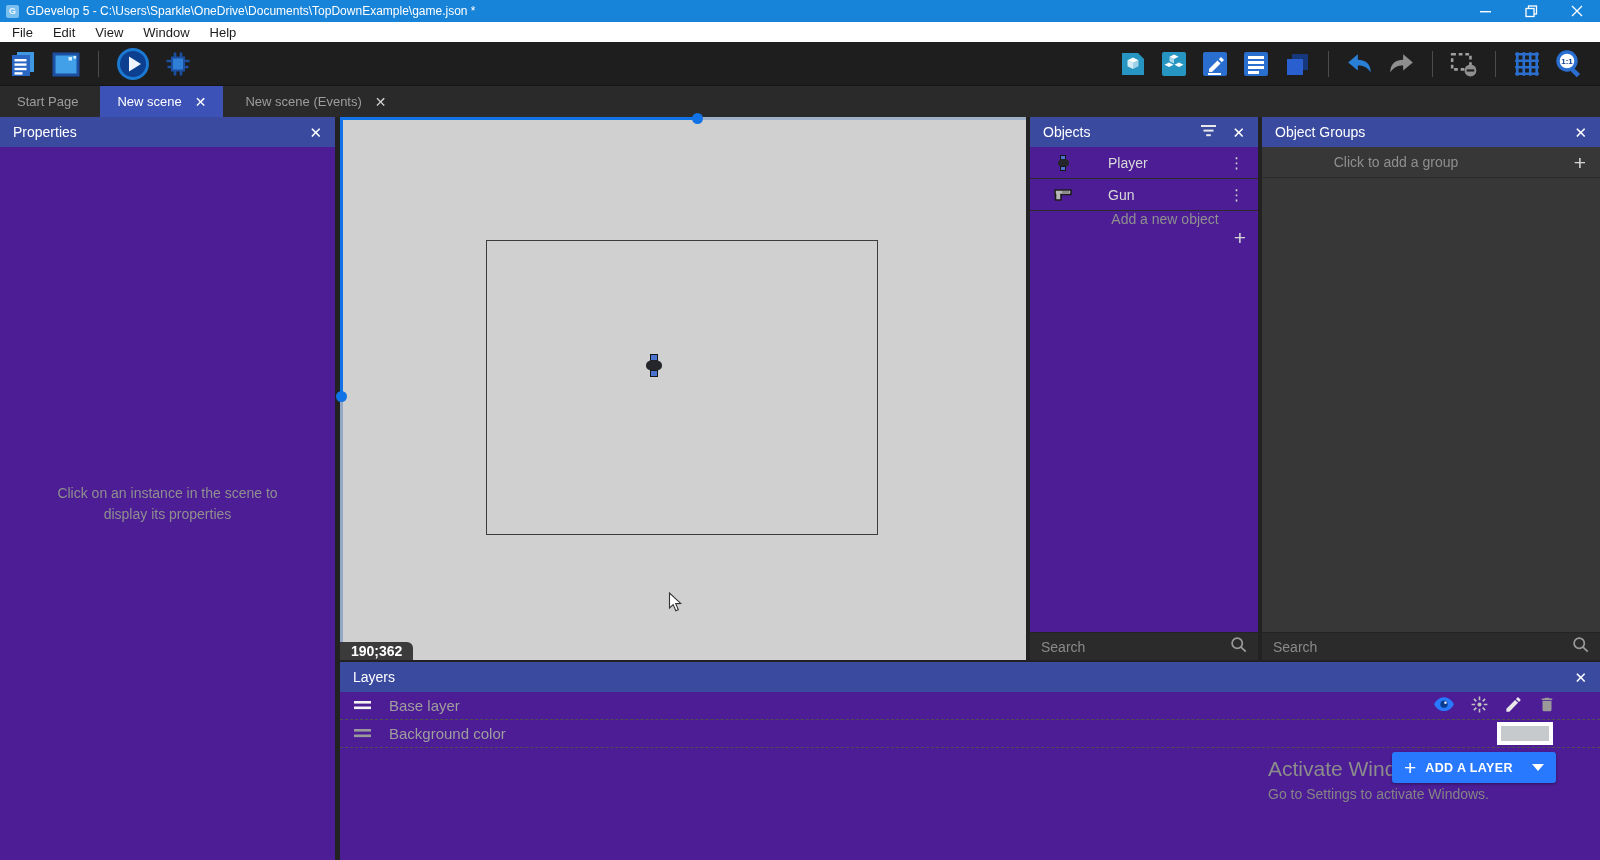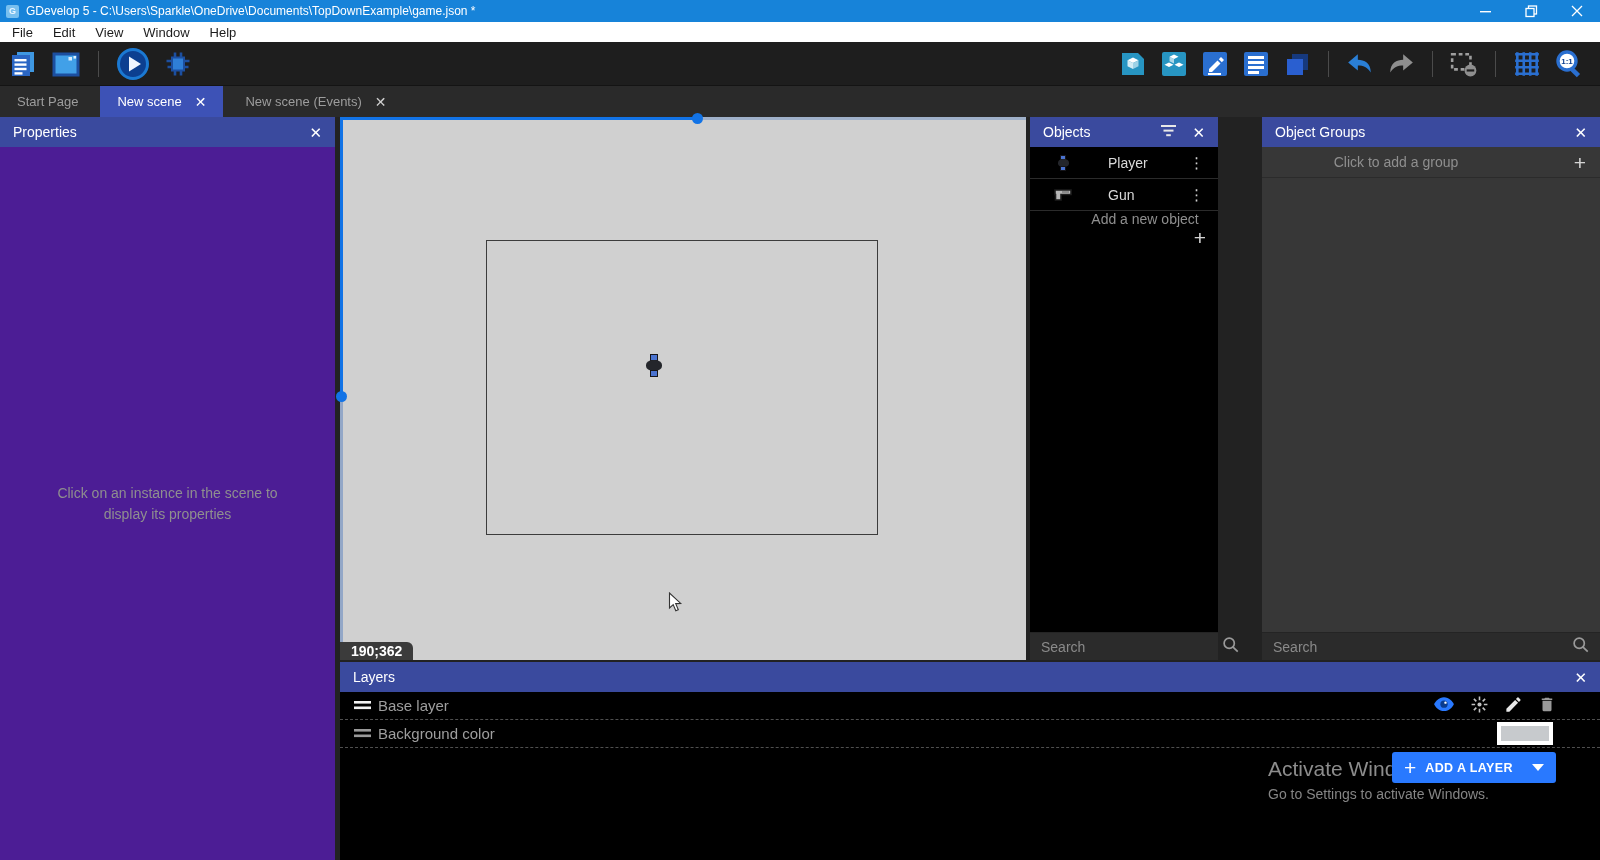--- a/index.html
+++ b/index.html
@@ -59,43 +59,43 @@
   .coord-badge { position:absolute; left:0; bottom:0; height:18px; background:#3b3b3b;
     color:#fff; font-size:14px; font-weight:600; display:flex; align-items:center;
     padding:0 11px; border-radius:0 6px 0 0; }
   
   .sprite { position:absolute; left:306px; top:237px; width:16px; height:23px; }
   .sprite .head { position:absolute; left:4px; top:0; width:8px; height:7px; background:#4a73d0; border:1px solid #15151a; }
   .sprite .body { position:absolute; left:0; top:6px; width:16px; height:11px; background:#24262b; border-radius:45%; }
   .sprite .feet { position:absolute; left:4px; top:16px; width:8px; height:7px; background:#4a73d0; border:1px solid #15151a; }
   .cursor { position:absolute; left:328px; top:475px; }
   
-  .objects { position:absolute; top:117px; left:1030px; width:188px; height:543px; background:#000000; }
+  .objects { position:absolute; top:117px; left:1030px; width:228px; height:543px; background:#4c1d95; }
   .obj-row { height:32px; display:flex; align-items:center; padding:0 10px;
     border-bottom:1px solid #2b2b2b; color:#d9d9d9; font-size:14px; }
   .obj-icon { width:26px; display:flex; justify-content:center; margin-left:10px; }
   .obj-label { margin-left:32px; }
   .kebab { margin-left:auto; color:#cfcfcf; font-size:15px; letter-spacing:0; padding:0 4px; }
   .add-row { height:30px; display:flex; align-items:center; padding:0 12px;
     color:#8f8f8f; font-size:14px;flex-direction:column; }
   .add-row .add-label { margin-left:42px; }
   .add-plus { margin-left:auto; color:#d4d4d4; font-size:21px; font-weight:300; line-height:1; }
   .search-bar { position:absolute; bottom:0; left:0; right:0; height:28px; background:#2b2b2b;
     display:flex; align-items:center; padding:0 11px; border-top:1px solid #242424; }
   .search-bar input { flex:1; background:transparent; border:none; outline:none;
     color:#cfcfcf; font-size:14px; font-family:"Liberation Sans", sans-serif; }
   .search-bar input::placeholder { color:#8a8a8a; }
   
   .groups { position:absolute; top:117px; left:1262px; width:338px; height:543px; background:#373737; }
   .group-add-row { height:31px; display:flex; align-items:center; padding:0 14px;
     color:#8f8f8f; font-size:14px; border-bottom:1px solid #2b2b2b; }
   .group-add-label { margin:0 auto; }
   
-  .layers { position:absolute; top:662px; left:340px; right:0; bottom:0; background:#000000; }
-  .layer-row { height:28px; display:flex; align-items:center; gap:7px; padding:0 14px;
+  .layers { position:absolute; top:662px; left:340px; right:0; bottom:0; background:#4c1d95; }
+  .layer-row { height:28px; display:flex; align-items:center; gap:18px; padding:0 14px;
     border-bottom:1px dashed #4f4f4f; color:#9e9e9e; font-size:15px; }
   .row-icons { margin-left:auto; display:flex; align-items:center; gap:15px; padding-right:30px; }
   .swatch { margin-left:auto; margin-right:33px; width:56px; height:23px; background:#fff;
     display:flex; align-items:center; justify-content:center; }
   .swatch-inner { width:48px; height:15px; background:#c7cacd; }
   .add-layer-btn { position:absolute; right:44px; top:90px; width:164px; height:31px;
     background:#2979ff; border-radius:3px; display:flex; align-items:center;
     padding:0 12px; color:#fff; gap:9px; box-shadow:0 1px 3px rgba(0,0,0,.4); z-index:3; }
   .add-layer-label { font-size:12.5px; font-weight:bold; letter-spacing:.4px; }
   .add-layer-caret { margin-left:auto; width:0; height:0; border-left:6px solid transparent;

